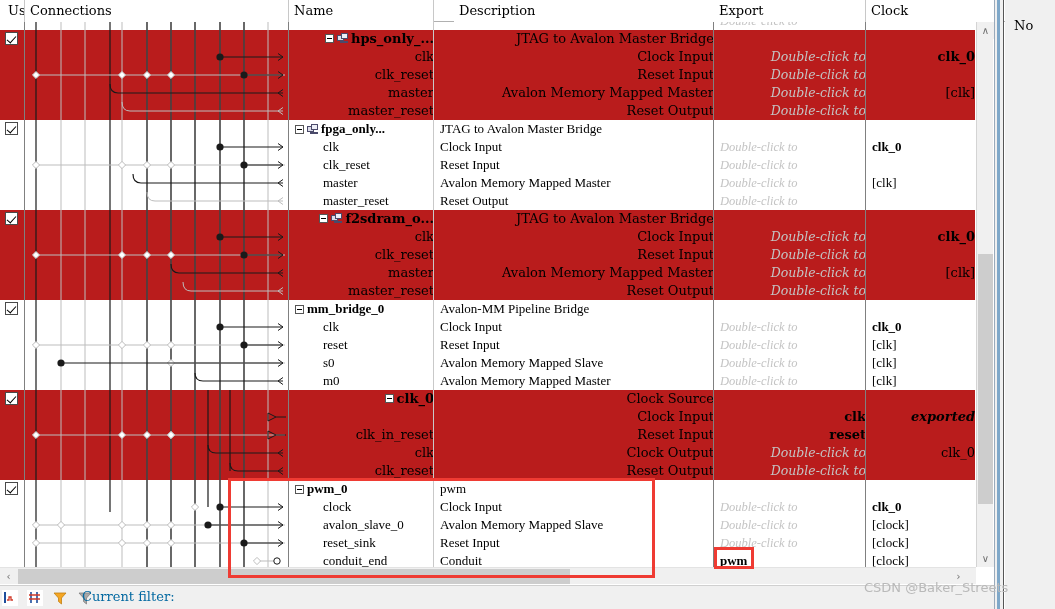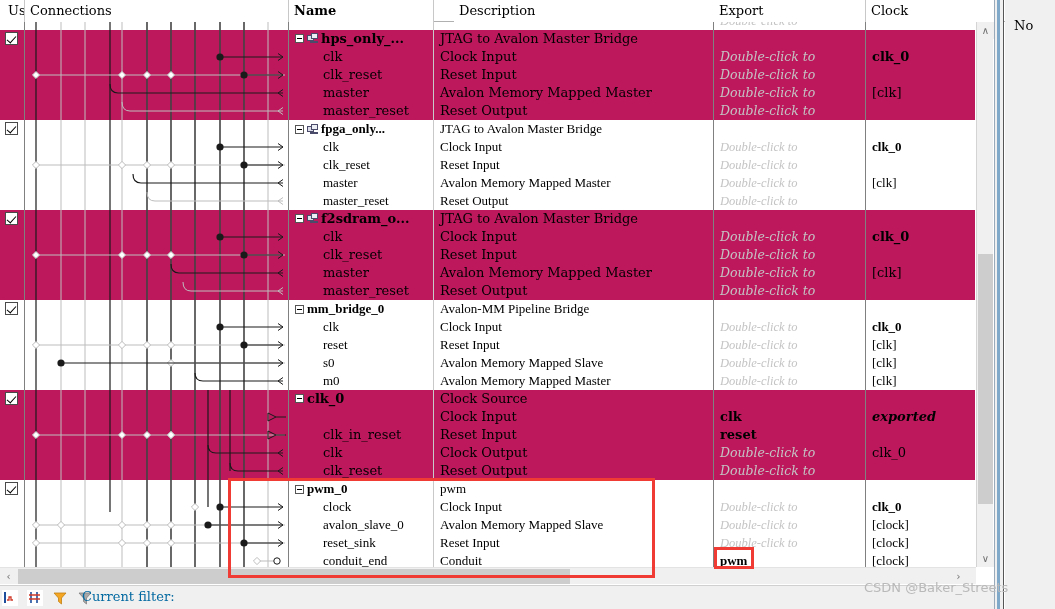--- a/index.html
+++ b/index.html
@@ -49,21 +49,21 @@
     position: absolute;
     left: 0; top: -10px;   
     width: 975px;
   }
 
   .row {
     position: relative;
     height: 18px;
     width: 975px;
   }
-  .row.shaded { background: #be185d; }
+  .row.shaded { background: #b91c1c; text-align: right; }
   .row.plain  { background: #ffffff; font-family: Liberation Serif, serif; }
 
   .cell {
     position: absolute;
     top: 0; height: 18px;
     line-height: 18px;
     font-size: 13px;
     white-space: nowrap;
     overflow: hidden;
     color: #000;
@@ -261,21 +261,21 @@
   }
 </style>
 </head>
 <body>
 
 <div id="app">
 
   <div class="header">
     <div class="hcell" style="left:0;width:25px;padding-left:8px;">Use</div>
     <div class="hcell" style="left:25px;width:264px;">Connections</div>
-    <div class="hcell" style="left:289px;width:145px;font-weight:bold;">Name</div>
+    <div class="hcell" style="left:289px;width:145px;">Name</div>
     <div class="hcell" style="left:454px;width:280px;">Description</div>
     <div class="hcell" style="left:714px;width:152px;">Export</div>
     <div class="hcell nobord" style="left:866px;width:128px;">Clock</div>
   </div>
 
   <div class="body">
     <div class="grid" id="grid">
         <div class="row plain">
           <div class="cell c-use"></div>
           <div class="cell c-conn"></div>

